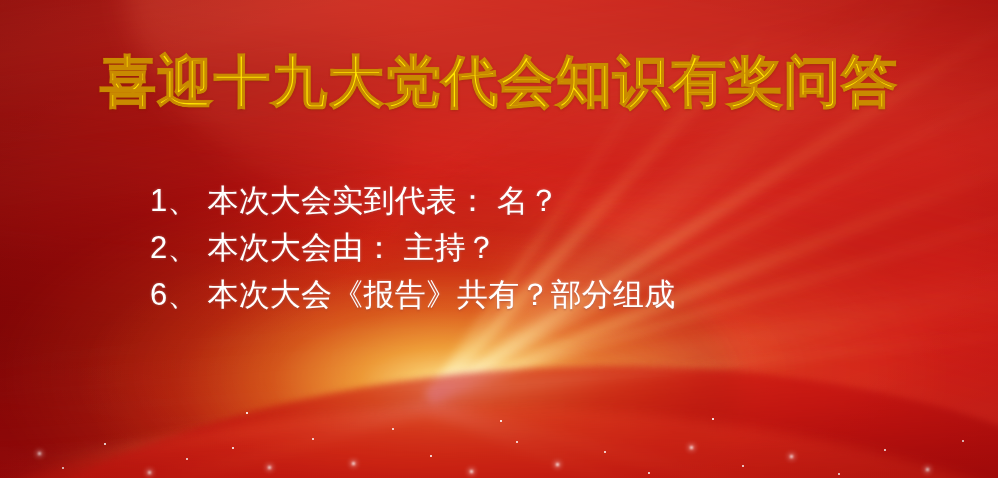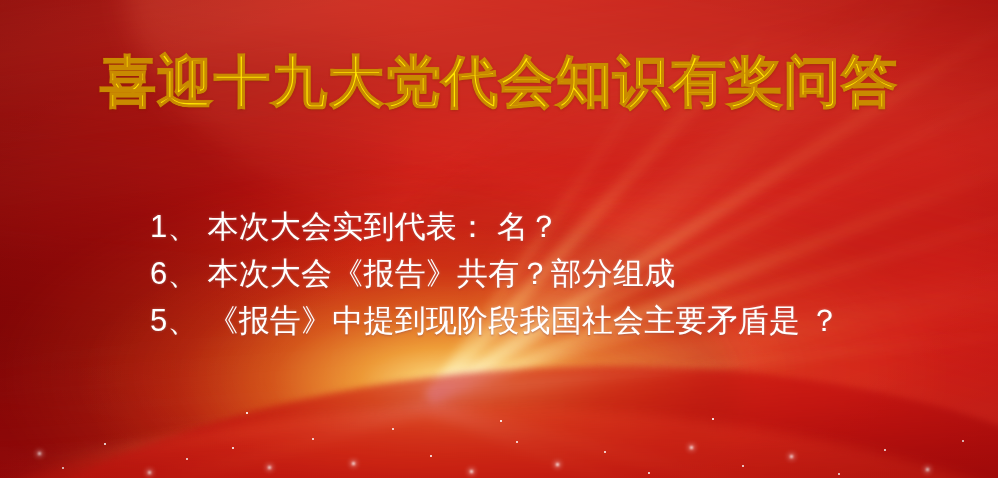--- a/index.html
+++ b/index.html
@@ -186,21 +186,21 @@
     white-space: nowrap;
     -webkit-text-stroke: 1.2px #c98a00;
     text-shadow:
       0 0 2px rgba(180,90,0,0.85),
       0 1px 3px rgba(120,30,0,0.55);
   }
 
   #question-list {
     position: absolute;
     left: 150px;
-    top: 203px;
+    top: 177px;
     width: 820px;
   }
   .question-line {
     display: block;
     font-size: 31px;
     line-height: 47px;
     color: #ffffff;
     white-space: nowrap;
     letter-spacing: 0.2px;
     text-shadow:
@@ -279,18 +279,18 @@
   </div>
 
   <div class="bg-layer" id="bg-vignette"></div>
 
   <div id="content">
 
     <div id="slide-title">喜迎十九大党代会知识有奖问答</div>
 
     <div id="question-list">
       <span class="question-line">1、 本次大会实到代表：  名？</span>
+      <span class="question-line">2、 本次大会由：    主持？</span>
       <span class="question-line">6、 本次大会《报告》共有？部分组成</span>
-      <span class="question-line">5、 《报告》中提到现阶段我国社会主要矛盾是 ？</span>
     </div>
 
   </div>
 </div>
 
 </body></html>

